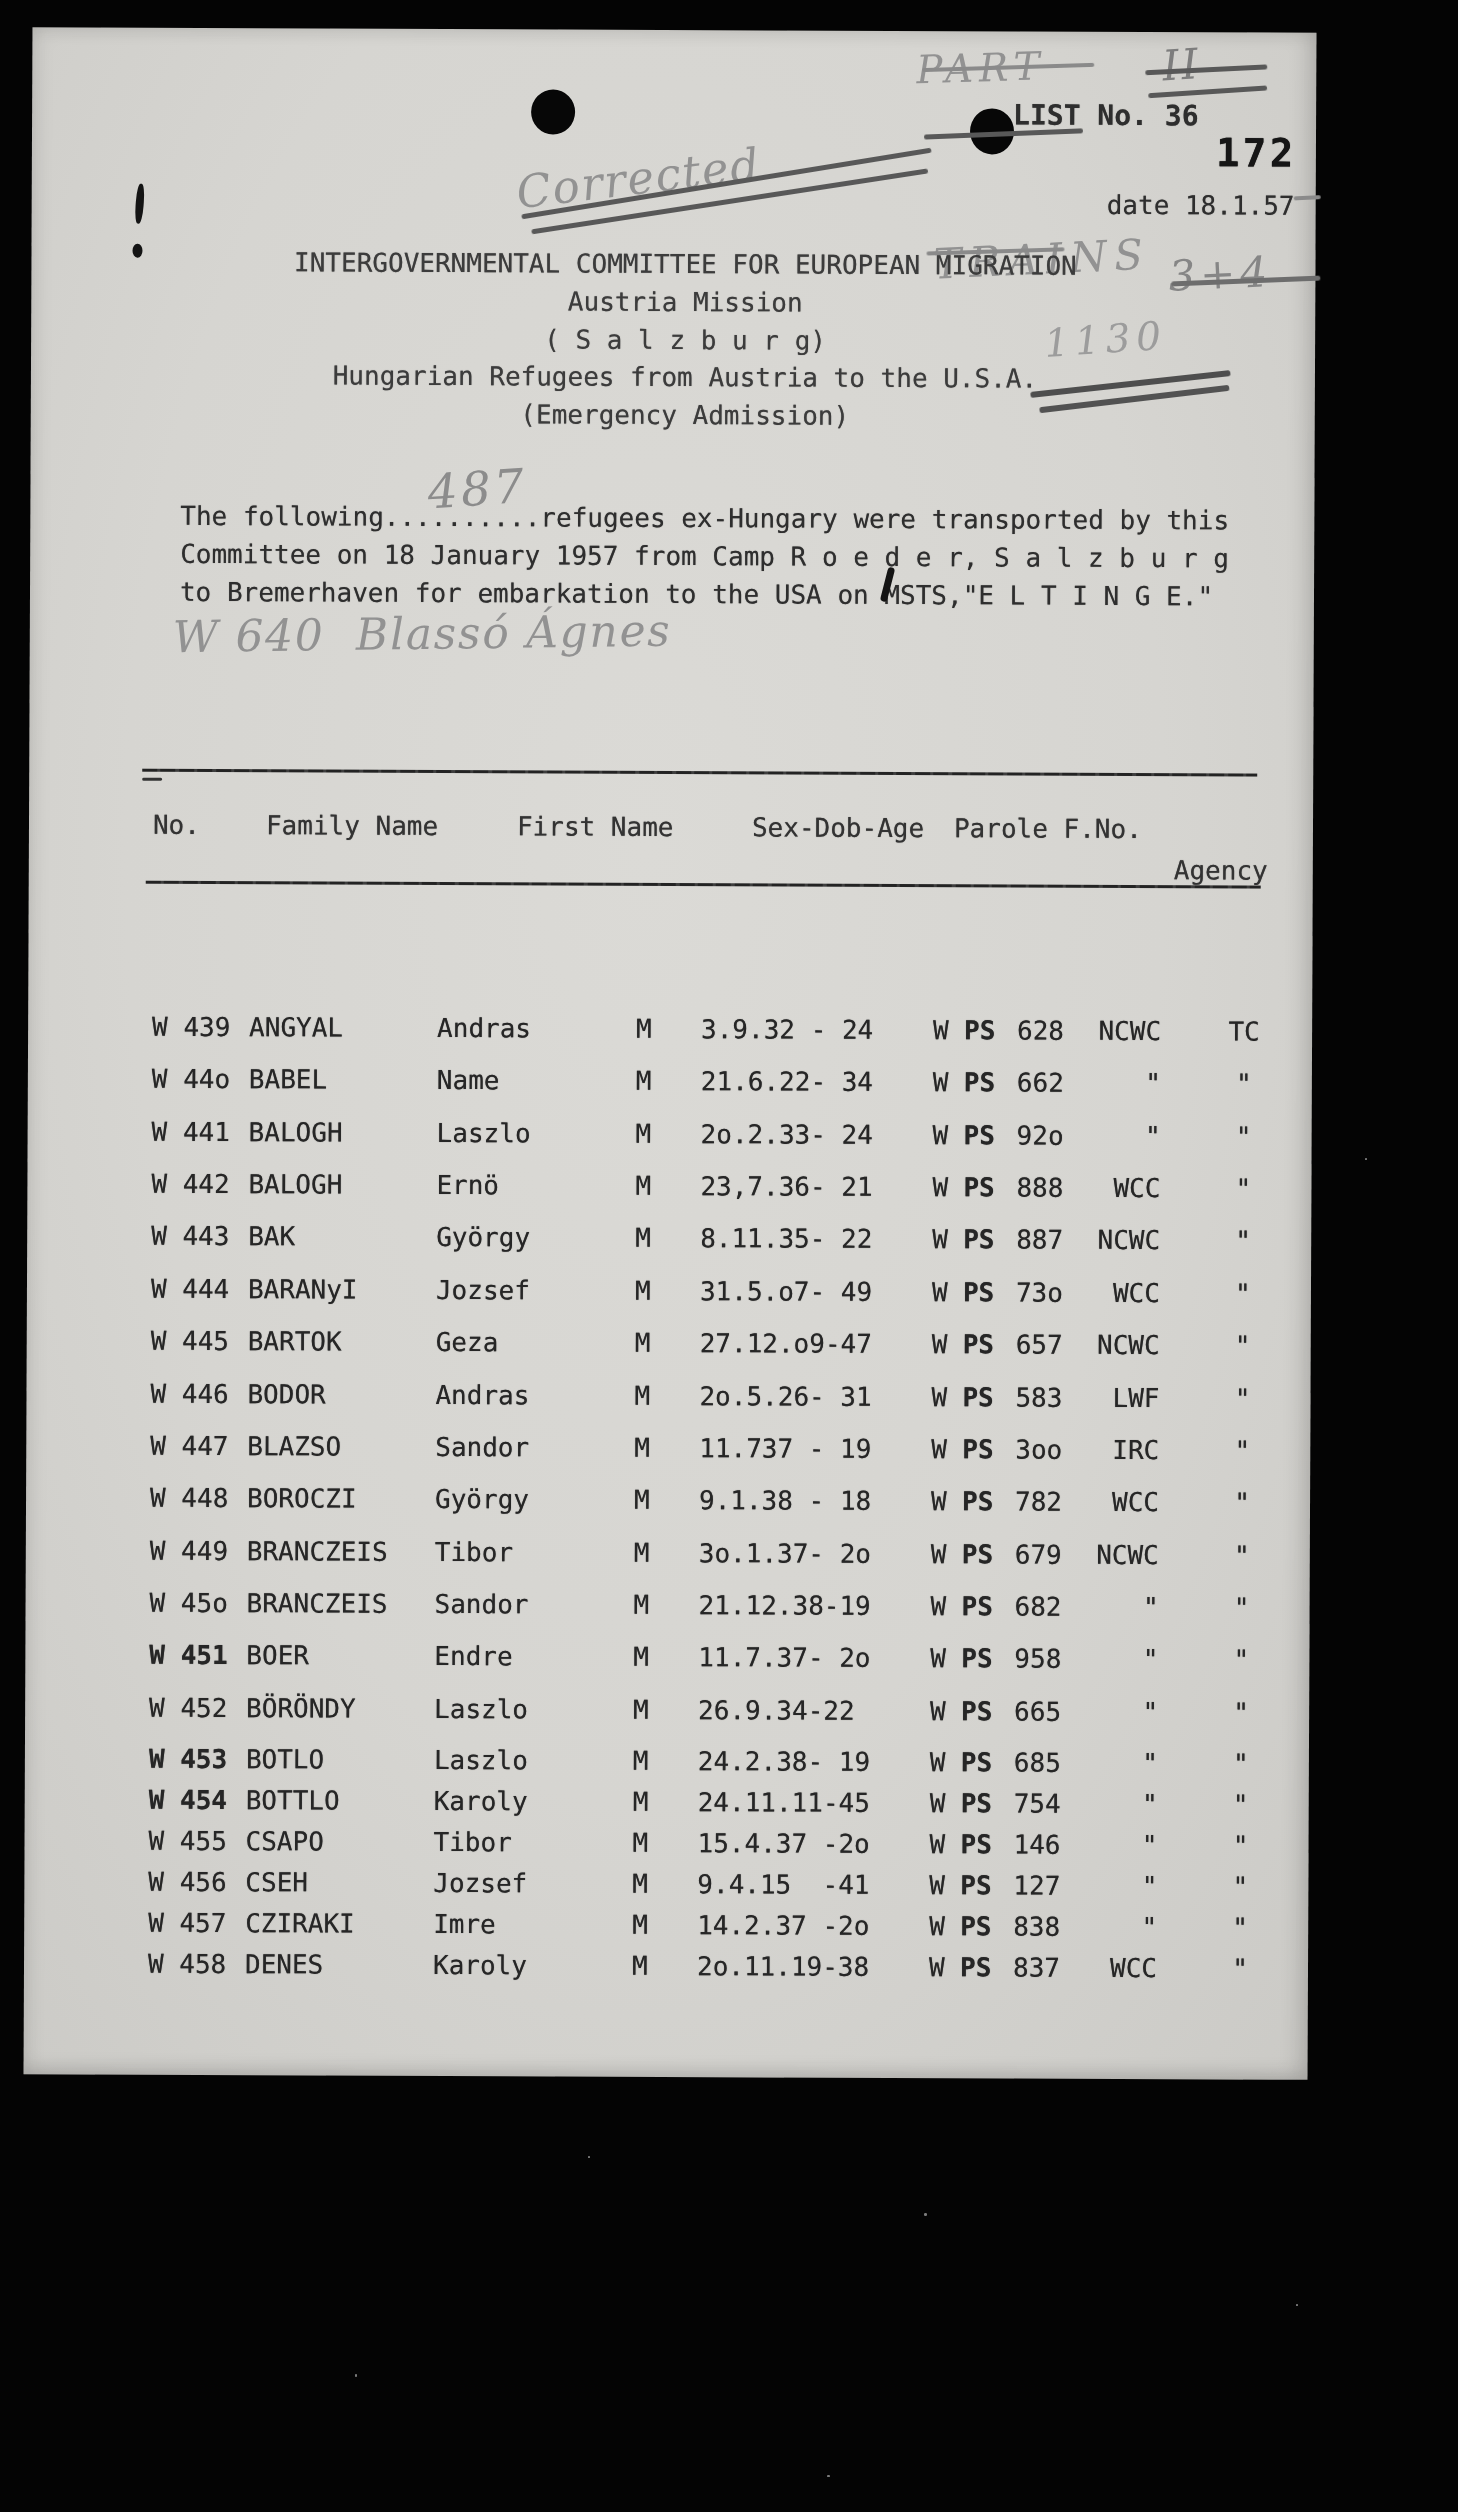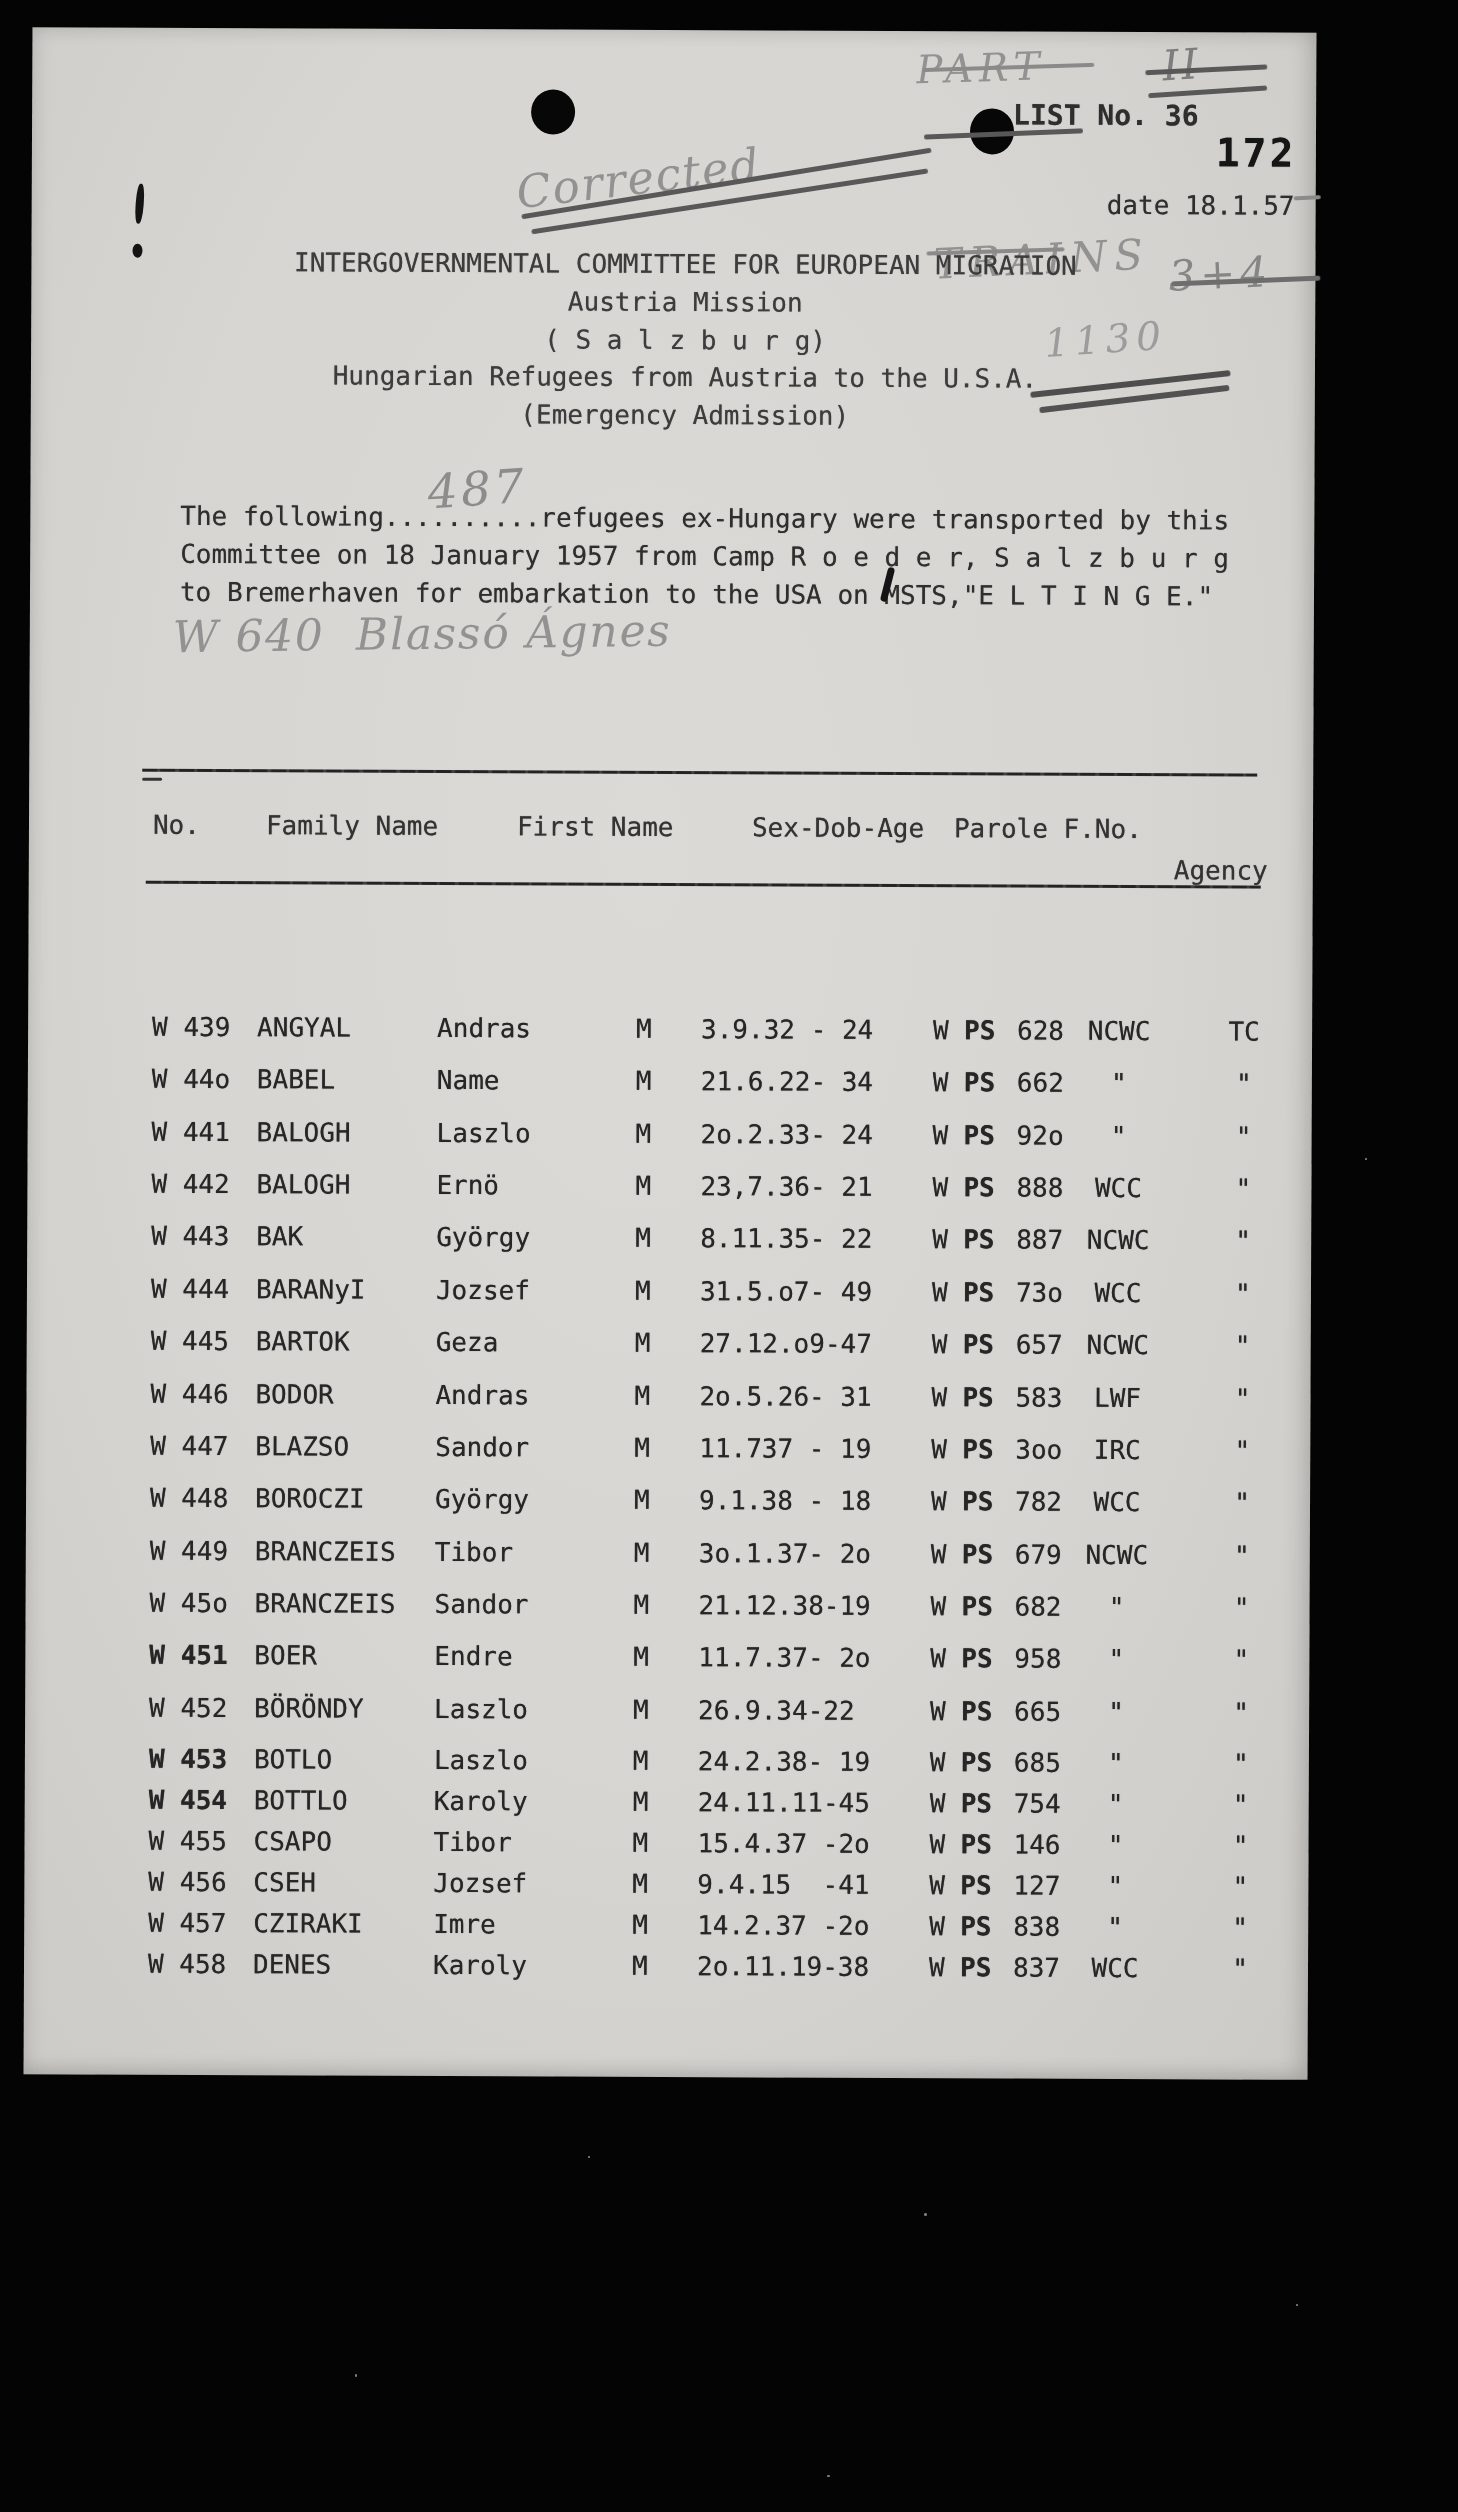--- a/index.html
+++ b/index.html
@@ -18,23 +18,23 @@
   .stamp{font-size:39px;font-weight:bold;color:#161616;letter-spacing:3.4px;text-shadow:0 0 0.8px #111;}
   .pencil{position:absolute;font-family:"DejaVu Serif",serif;font-style:italic;color:#929292;white-space:pre;line-height:1;}
   .pline{position:absolute;background:#585858;height:5px;border-radius:2.5px;filter:blur(0.4px);}
   .pline.light{background:#8a8a8a;height:4.2px;}
   .rule{position:absolute;height:3.4px;left:113px;width:1115px;
     background:repeating-linear-gradient(90deg,#232323 0 15px,#3d3d3d 15px 18.4px);filter:blur(0.3px);}
   .inkmark{position:absolute;background:#141414;border-radius:3.4px;}
   .row{position:absolute;left:0;width:100%;height:35px;}
   .c{position:absolute;font-family:"DejaVu Sans Mono",monospace;color:#262626;white-space:pre;
      font-size:26px;line-height:1;text-shadow:0 0 0.8px rgba(25,25,25,.65);}
-  .no{left:112px;margin-left:12px;} .fam{left:229px;} .fn{left:409px;} .sx{left:608px;} .db{left:673px;}
+  .no{left:112px;margin-left:12px;} .fam{left:221px;} .fn{left:409px;} .sx{left:608px;} .db{left:673px;}
   .pw{left:905px;} .pps{left:936px;font-weight:bold;} .pn{left:989px;}
-  .ag{left:1049px;width:84px;text-align:center;} .ag2{left:1190px;width:52px;text-align:center;}
+  .ag{left:1049px;width:84px;text-align:right;} .ag2{left:1190px;width:52px;text-align:center;}
   .hdr{font-size:26px;color:#333;}
 </style>
 </head>
 <body>
 
 <div class="stage">
 
   <div class="paper">
 
     <div class="hole" style="left:499px;top:60px;width:44px;height:45px;"></div>

